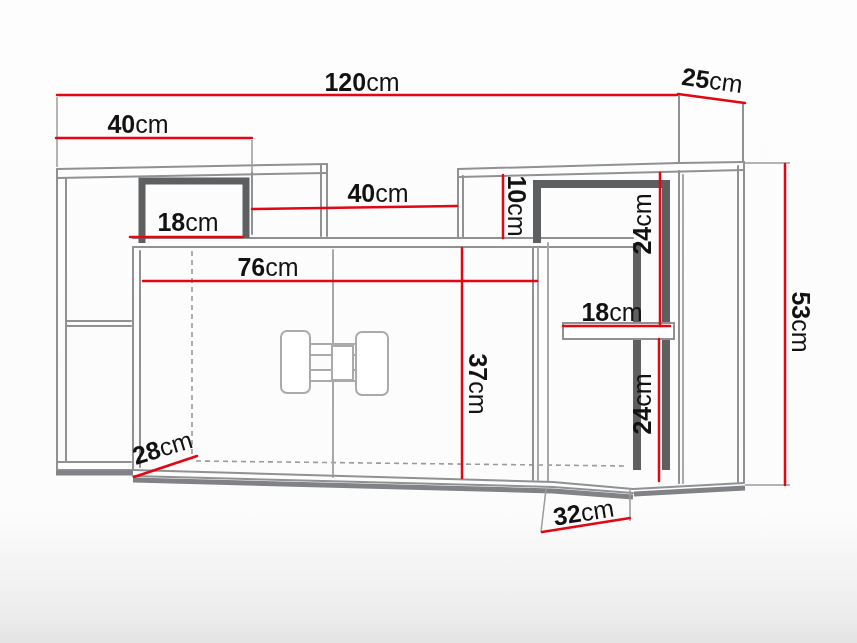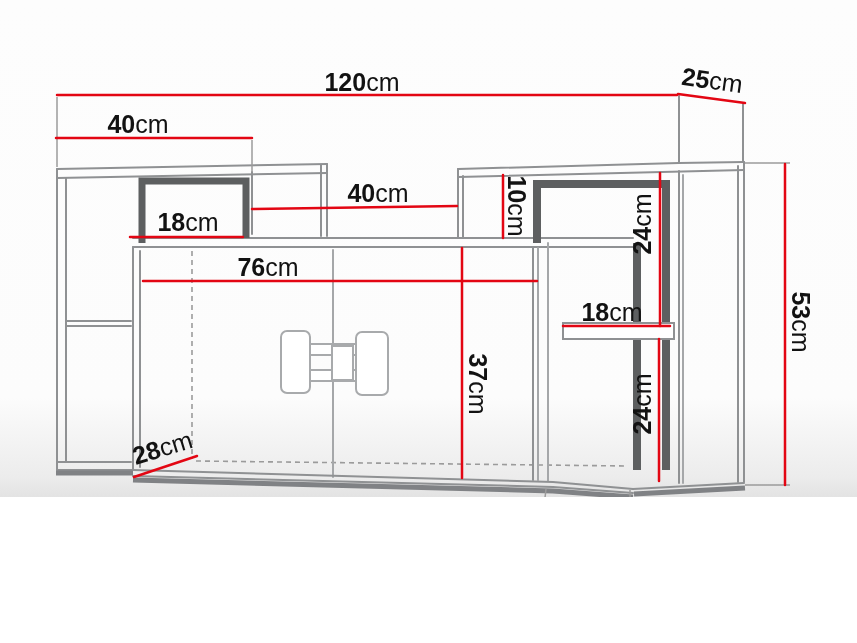--- a/index.html
+++ b/index.html
@@ -1,18 +1,18 @@
 <!DOCTYPE html>
 <html><head>
 <meta charset="utf-8">
 <style>
   html,body{margin:0;padding:0;background:#ffffff;}
   .stage{
     position:relative;
-    width:857px;height:497px;
+    width:857px;height:643px;
     background:linear-gradient(180deg,#fdfdfd 0%,#fcfcfc 80%,#ececec 96%,#e3e3e3 100%);
     overflow:hidden;
     font-family:"Liberation Sans", sans-serif;
   }
   svg text{
     font-family:"Liberation Sans","DejaVu Sans",sans-serif;
     fill:#121212;
   }
   .dim-val{font-weight:bold;}
   .dim-unit{font-weight:normal;}

